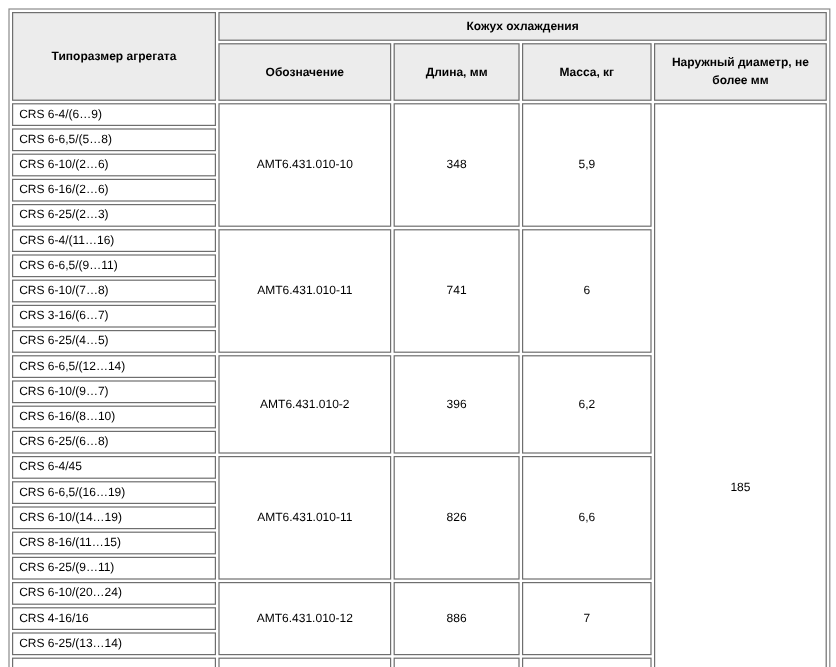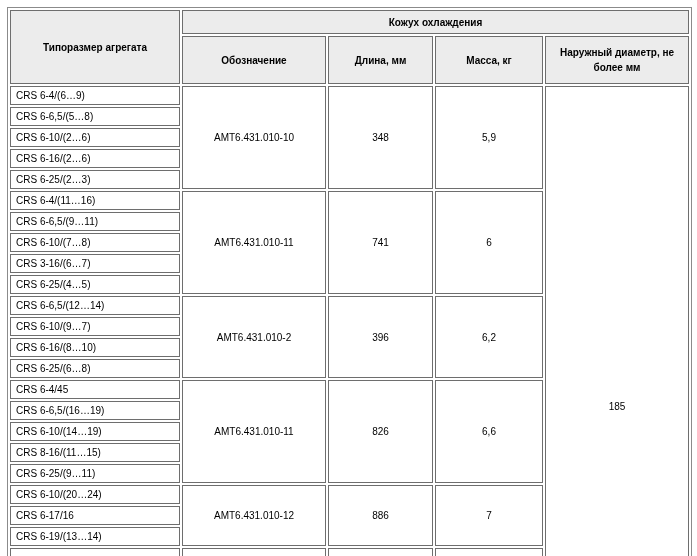--- a/index.html
+++ b/index.html
@@ -161,24 +161,24 @@
         <tr>
           <td class="cell-name">CRS 6-25/(9…11)</td>
         </tr>
         <tr>
           <td class="cell-name">CRS 6-10/(20…24)</td>
           <td rowspan="3" class="cell-mid">АМТ6.431.010-12</td>
           <td rowspan="3" class="cell-mid">886</td>
           <td rowspan="3" class="cell-mid">7</td>
         </tr>
         <tr>
-          <td class="cell-name">CRS 6-17/16</td>
+          <td class="cell-name">CRS 4-16/16</td>
         </tr>
         <tr>
-          <td class="cell-name">CRS 6-19/(13…14)</td>
+          <td class="cell-name">CRS 6-25/(13…14)</td>
         </tr>
         <tr>
           <td class="cell-name"></td>
           <td rowspan="1" class="cell-mid"></td>
           <td rowspan="1" class="cell-mid"></td>
           <td rowspan="1" class="cell-mid"></td>
         </tr>
       </tbody>
   </table>
 </div>

